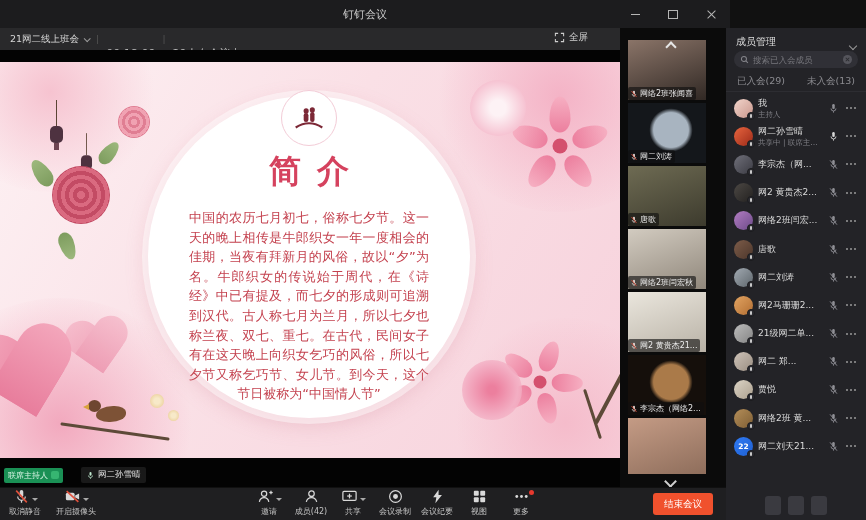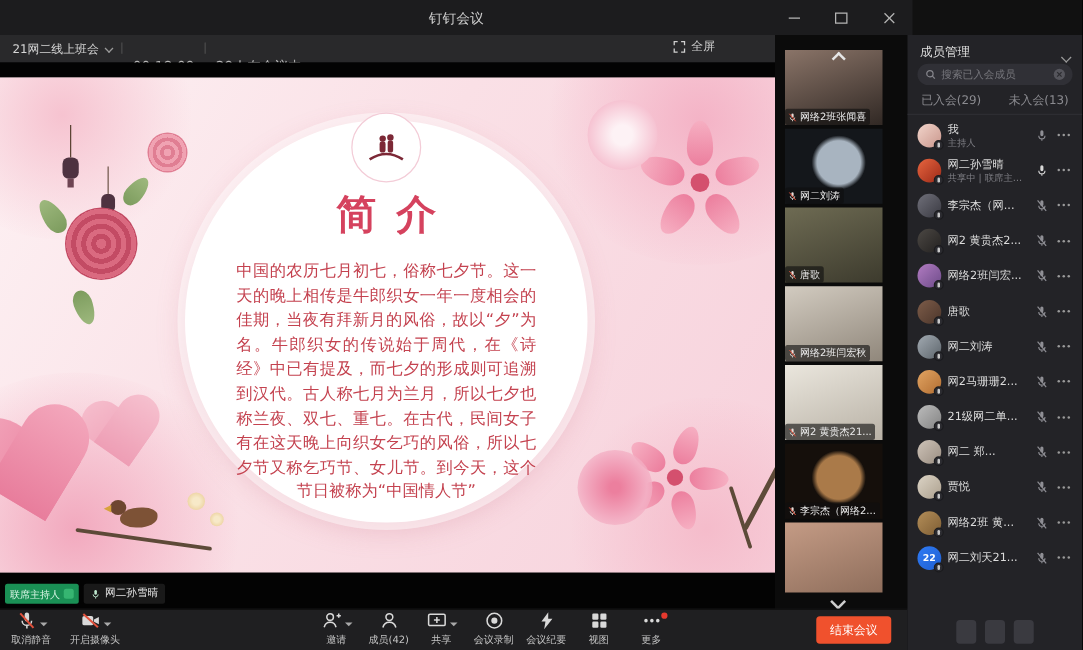--- a/index.html
+++ b/index.html
@@ -18,21 +18,21 @@
   .wc-close::before,.wc-close::after{content:"";position:absolute;width:11px;height:1px;background:#b5b5b5;}
   .wc-close::before{transform:rotate(45deg);} .wc-close::after{transform:rotate(-45deg);}
 
   
   .main{position:absolute;left:0;top:28px;width:726px;bottom:0;background:#0b0b0b;}
   .infobar{position:absolute;left:0;top:0;width:620px;height:22px;background:#29292b;display:flex;align-items:center;gap:7px;padding:0 10px;}
   .room-name{font-size:9.5px;color:#d6d6d6;display:flex;align-items:center;gap:5px;cursor:pointer;}
   .chev-dn{width:5px;height:5px;border-right:1.2px solid #9a9a9a;border-bottom:1.2px solid #9a9a9a;transform:rotate(45deg) translateY(-1px);}
   .ib-sep{color:#555;font-size:9px;}
   .ib-text{font-size:11px;color:#b9b9b9;margin-top:28px;}
-  .fullscreen{position:absolute;right:154px;top:3px;display:flex;align-items:center;gap:4px;color:#cfcfcf;font-size:9.5px;cursor:pointer;}
+  .fullscreen{position:absolute;right:138px;top:3px;display:flex;align-items:center;gap:4px;color:#cfcfcf;font-size:9.5px;cursor:pointer;}
   .fullscreen svg{display:block;}
 
   
   .stage{position:absolute;left:0;top:22px;width:620px;bottom:33px;background:#030303;padding-left:10px;}
   .slide{position:absolute;left:0;top:12px;width:620px;height:396px;overflow:hidden;
     background:linear-gradient(120deg,#fdf1f3 0%,#fae0e6 45%,#f7d2dc 100%);}
   .blob{position:absolute;border-radius:50%;}
   .rose{background:repeating-radial-gradient(circle at 50% 50%,#da6a80 0 4px,#c34b64 4px 8px);}
   .leaf{position:absolute;background:linear-gradient(#9db87d,#7d9c5e);border-radius:50% 50% 50% 50%/65% 65% 35% 35%;}
   .lantern{position:absolute;width:13px;height:17px;border-radius:5px;background:#4e3240;}
@@ -64,21 +64,21 @@
   .tile-label .tname{font-size:8px;color:#ececec;white-space:nowrap;overflow:hidden;text-overflow:ellipsis;max-width:70px;}
   .mic{display:inline-flex;flex:none;align-items:center;justify-content:center;}
   .mic svg{display:block;}
   .mic .slash{display:none;}
   .mic-muted .slash{display:initial;}
   .tile .mic{color:#e8ddd8;}
   .chev-up-strip{position:absolute;left:50%;top:3px;transform:translateX(-50%) rotate(45deg);width:8px;height:8px;border-left:2px solid #e6e6e6;border-top:2px solid #e6e6e6;}
   .strip-down{position:absolute;left:46px;bottom:1px;width:9px;height:9px;border-right:2px solid #cfcfcf;border-bottom:2px solid #cfcfcf;transform:rotate(45deg);cursor:pointer;}
 
   
-  .speak{position:absolute;left:4px;bottom:37px;display:flex;gap:4px;}
+  .speak{position:absolute;left:4px;bottom:37px;display:flex;align-items:center;gap:18px;}
   .role-badge{background:#1a9055;color:#d9f5e5;font-size:8px;padding:2px 4px;border-radius:2px;display:flex;align-items:center;gap:3px;}
   .role-badge .mini{width:8px;height:8px;border-radius:2px;background:#36b571;display:inline-block;}
   .speak-pill{display:flex;align-items:center;gap:3px;background:rgba(28,28,28,.88);border-radius:2px;padding:2px 5px;color:#e2e2e2;font-size:8.5px;}
   .speak-pill .mic{color:#bfe9cf;}
 
   
   .toolbar{position:absolute;left:0;bottom:0;width:726px;height:33px;background:#1f1f21;border-top:1px solid #101010;}
   .t-left{position:absolute;left:8px;top:2px;display:flex;gap:14px;}
   .t-center{position:absolute;left:252px;top:2px;display:flex;gap:8px;}
   .titem{display:flex;flex-direction:column;align-items:center;min-width:34px;cursor:pointer;}

